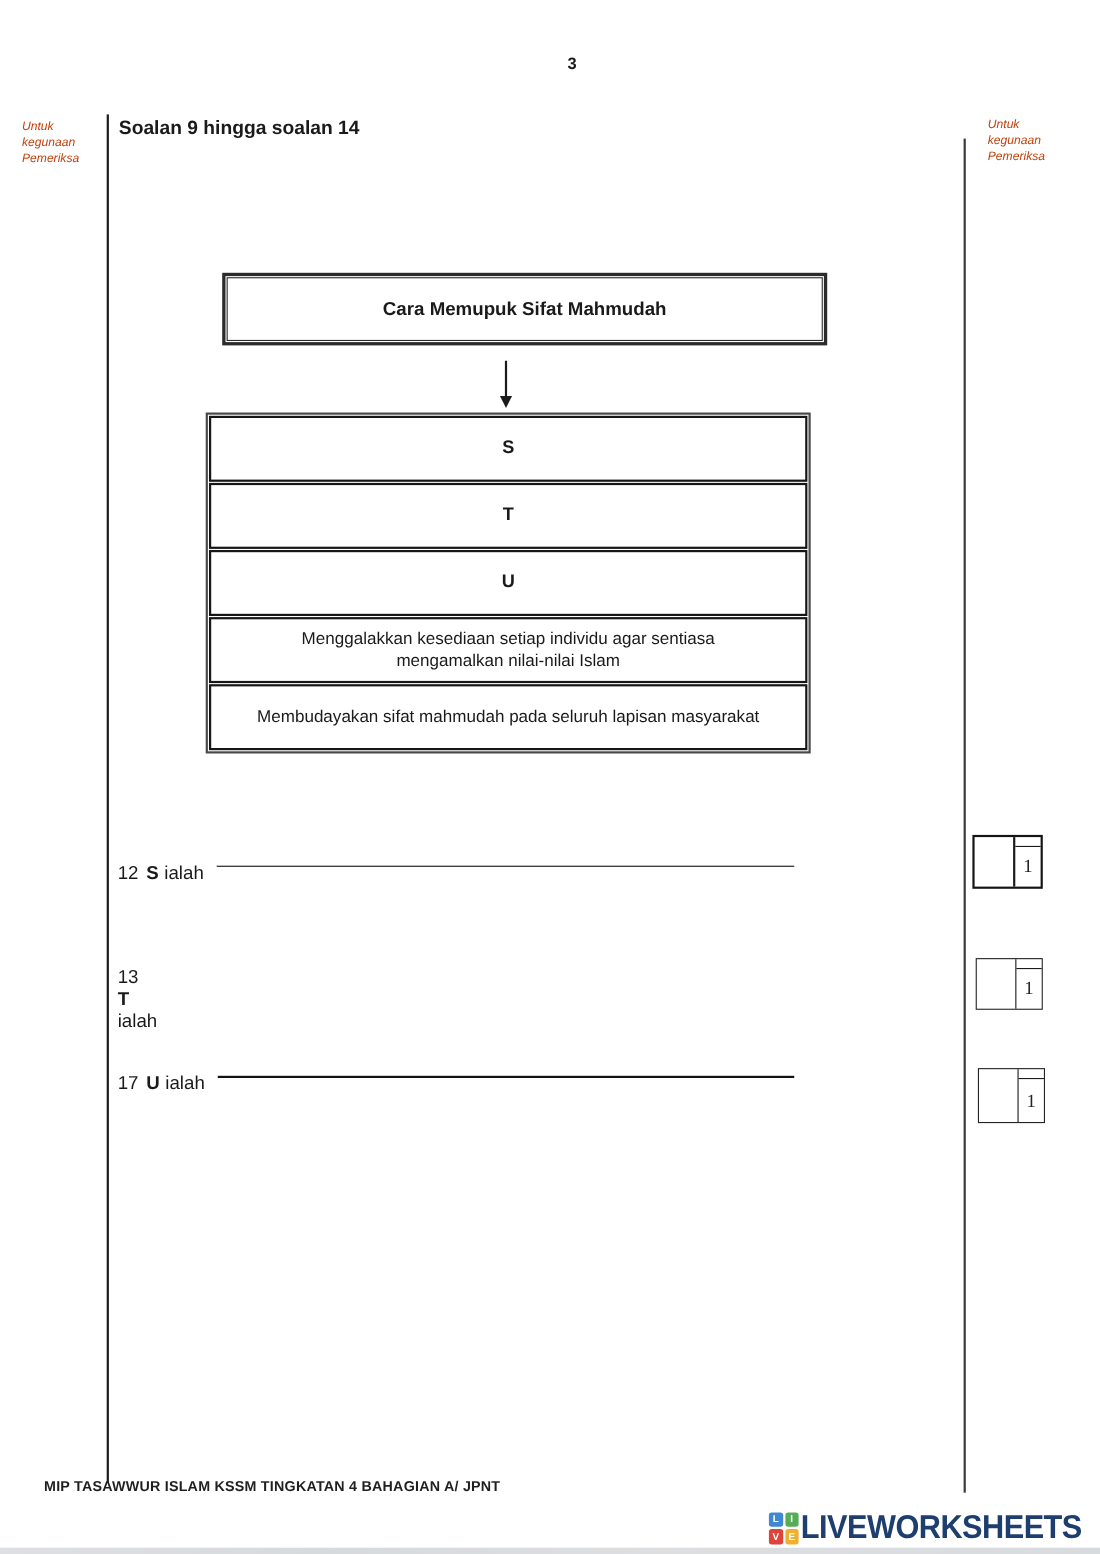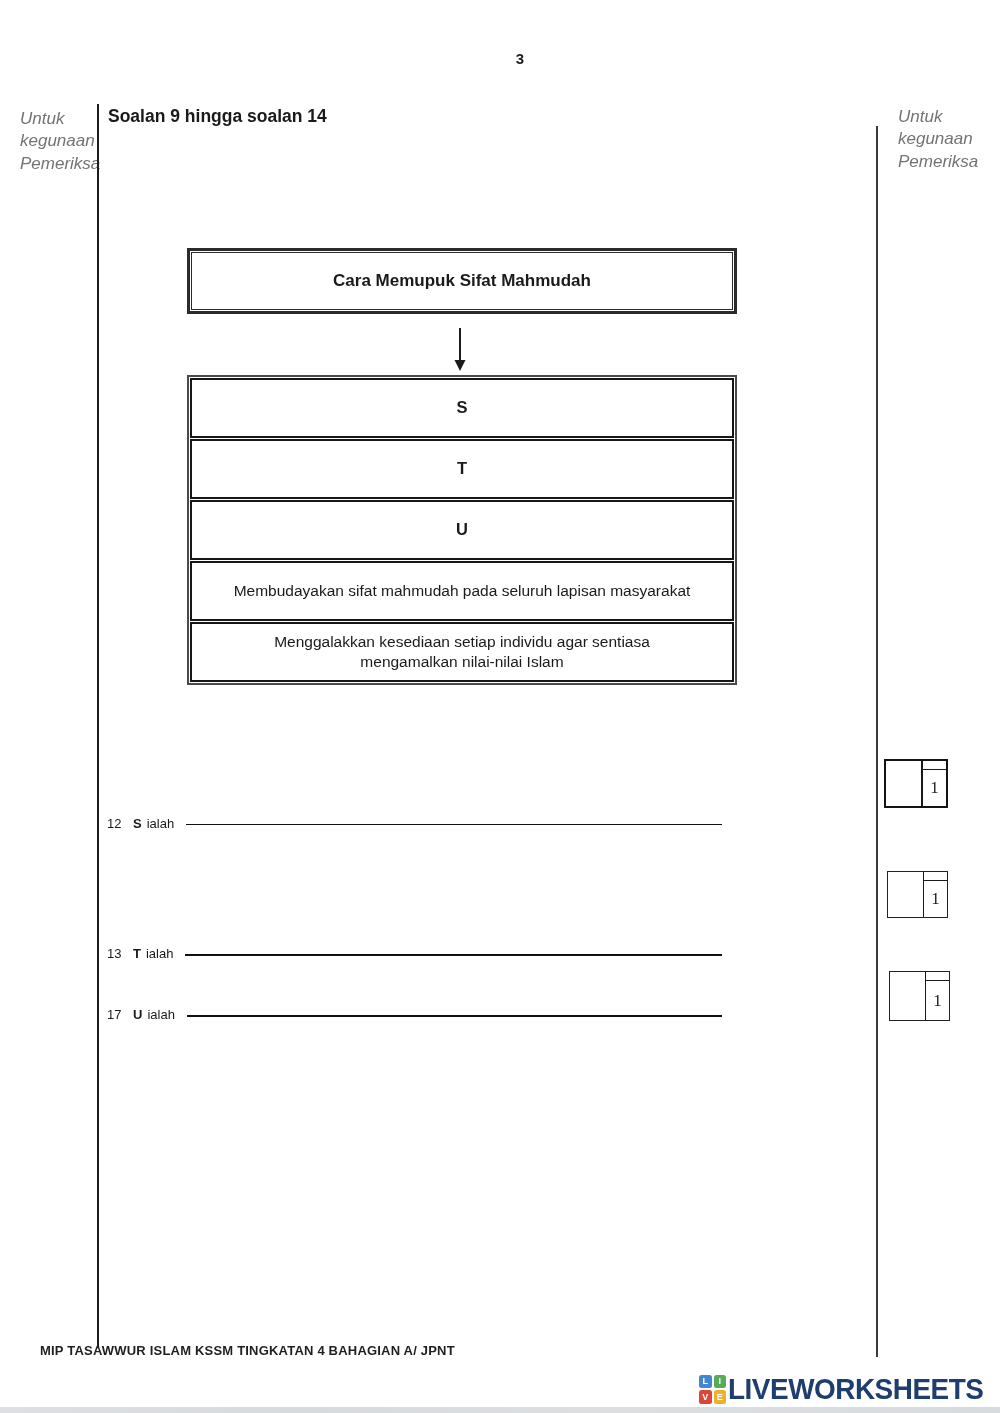--- a/index.html
+++ b/index.html
@@ -4,52 +4,52 @@
 <style>
   html,body { margin:0; padding:0; background:#ffffff; }
   .page {
     position:relative; width:1000px; height:1413px; background:#ffffff;
     font-family:"Liberation Sans", sans-serif; color:#1a1a1a; overflow:hidden;
   }
   .abs { position:absolute; }
 
   .page-number { top:50px; left:500px; width:40px; text-align:center; font-weight:bold; font-size:15px; }
 
-  .examiner-note { font-style:italic; font-size:17px; line-height:1.32; color:#737373; }
+  .examiner-note { font-style:italic; font-size:11px; line-height:1.32; color:#c2410c; }
   .examiner-note.left  { top:108px; left:20px;  width:78px; }
   .examiner-note.right { top:106px; left:898px; width:80px; }
 
   .rule-v { background:#1c1c1c; }
   .rule-left  { left:97px;  top:104px; width:2px;   height:1244px; }
   .rule-right { left:876px; top:126px; width:1.5px; height:1231px; background:#3a3a3a; }
 
   .heading { top:106px; left:108px; font-size:17.5px; font-weight:bold; }
   .instruction { top:139px; left:108px; font-size:16.5px; font-style:italic; }
 
-  .titlebox { left:187px; top:248px; width:550px; height:66px; border:3px solid #2b2b2b; box-sizing:border-box; }
+  .titlebox { left:202px; top:248px; width:550px; height:66px; border:3px solid #2b2b2b; box-sizing:border-box; }
   .titlebox-inner { position:absolute; inset:1px; border:1px solid #2b2b2b;
     display:flex; align-items:center; justify-content:center; font-weight:bold; font-size:17px; }
 
   .down-arrow { left:450px; top:326px; }
 
   .flowtable { left:187px; top:375px; width:550px; border:2px solid #4a4a4a; box-sizing:border-box; padding:1px; background:#fff; }
   .d-row { height:56px; border:2px solid #161616; margin-bottom:1px;
     display:flex; align-items:center; justify-content:center; text-align:center; box-sizing:content-box; }
   .d-row:last-child { margin-bottom:0; }
   .d-row span { display:block; max-width:472px; font-size:15.5px; line-height:1.32; }
   .d-row.letter-row span { font-weight:bold; font-size:16.5px; }
 
-  .question { left:107px; width:615px; height:22px; display:flex; align-items:center; font-size:13px;margin-top:28px; }
+  .question { left:107px; width:615px; height:22px; display:flex; align-items:flex-start; font-size:17px; }
   .q-num { width:26px; }
   .q-letter { font-weight:bold; margin-right:5px; }
   .q-label { }
   .answer-line { flex:1; height:3px; margin-left:12px; border-bottom:1.5px solid #121212; }
   .answer-line.thick { border-bottom-width:2px; }
   .q12 { top:784px; }
-  .q13 { top:914px; }
+  .q13 { top:879px;flex-direction:column; }
   .q14 { top:975px; }
 
   .scorebox { display:flex; box-sizing:border-box; background:#fff; }
   .scorebox.b1 { left:884px; top:759px; width:64px; height:49px; border:2.5px solid #141414; }
   .scorebox.b2 { left:887px; top:871px; width:61px; height:47px; border:1.5px solid #222; }
   .scorebox.b3 { left:889px; top:971px; width:61px; height:50px; border:1.5px solid #222; }
   .sb-left  { flex:1.5; border-right:1.5px solid #1a1a1a; }
   .scorebox.b1 .sb-left { border-right-width:2px; }
   .sb-right { flex:1; display:flex; flex-direction:column; }
   .sb-top { height:8px; border-bottom:1.5px solid #1a1a1a; }
@@ -110,24 +110,24 @@
     <div class="d-row letter-row">
         <span>S</span>
       </div>
     <div class="d-row letter-row">
         <span>T</span>
       </div>
     <div class="d-row letter-row">
         <span>U</span>
       </div>
     <div class="d-row">
-        <span>Membudayakan sifat mahmudah pada seluruh lapisan masyarakat</span>
+        <span>Menggalakkan kesediaan setiap individu agar sentiasa mengamalkan nilai-nilai Islam</span>
       </div>
     <div class="d-row">
-        <span>Menggalakkan kesediaan setiap individu agar sentiasa mengamalkan nilai-nilai Islam</span>
+        <span>Membudayakan sifat mahmudah pada seluruh lapisan masyarakat</span>
       </div>
   </div>
 
   <div class="abs question q12">
     <span class="q-num">12</span>
     <span class="q-letter">S</span>
     <span class="q-label">ialah</span>
     <span class="answer-line"></span>
   </div>
 

